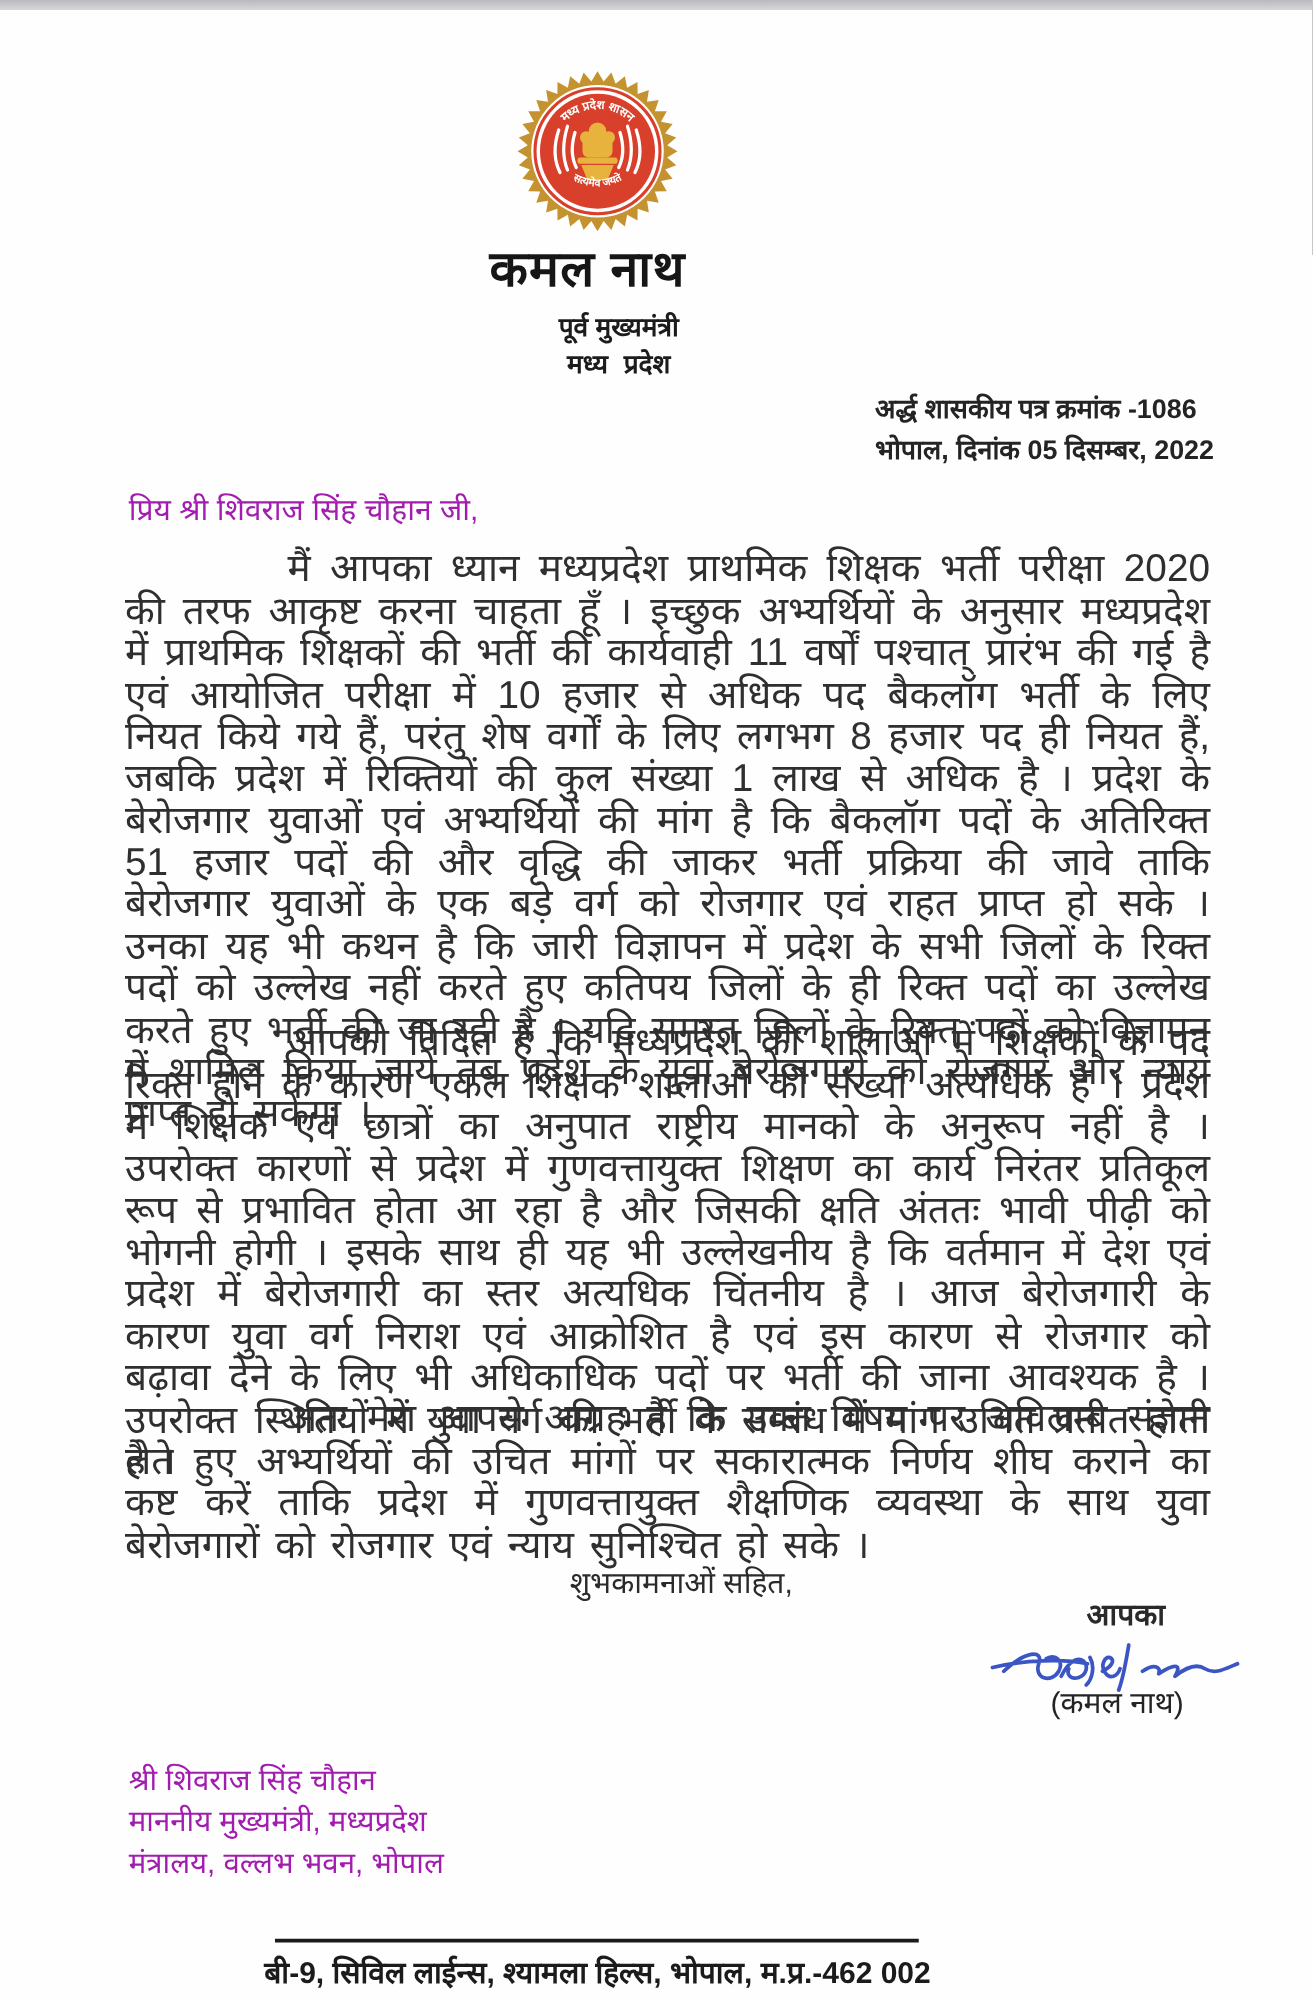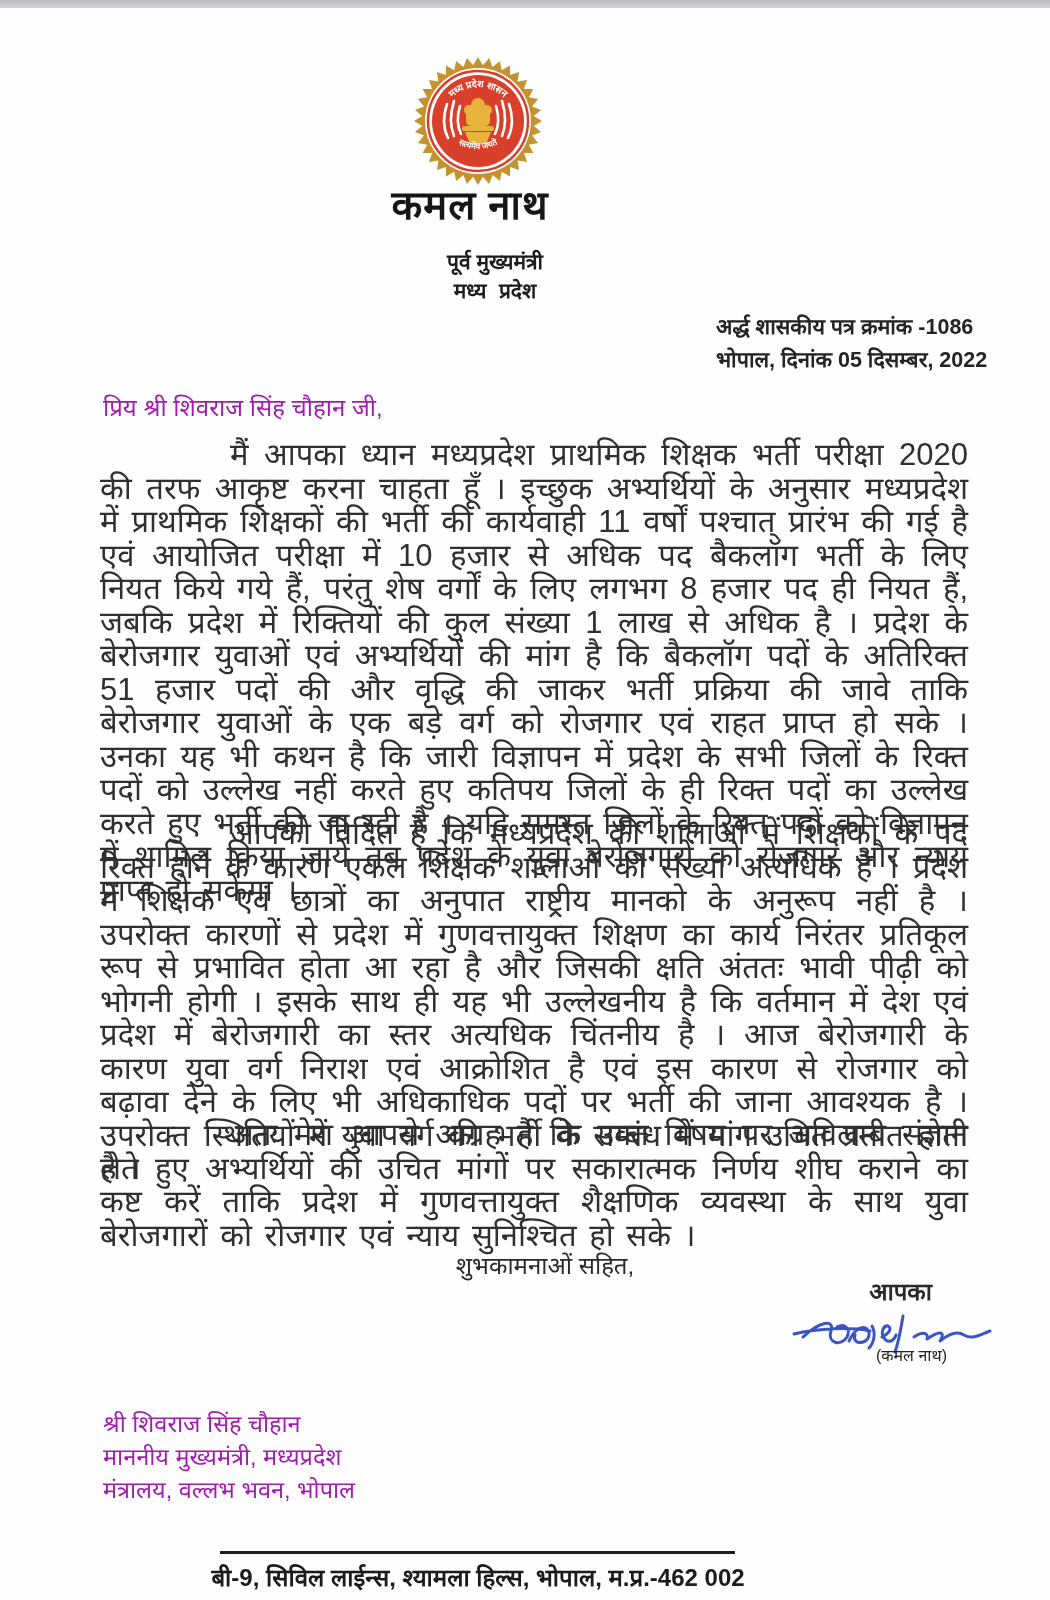--- a/index.html
+++ b/index.html
@@ -12,33 +12,33 @@
     font-family:"Liberation Sans", sans-serif;
     color:#2e2e2e;
   }
   .topbar{
     position:absolute;top:0;left:0;width:100%;height:8px;
     background:linear-gradient(#b9b9bf,#d6d6da);
   }
   
   .emblem{position:absolute;top:56px;left:413px;width:130px;height:130px;}
   .lh-name{
-    position:absolute;top:176px;left:0;width:940px;
+    position:absolute;top:186px;left:0;width:940px;
     text-align:center;font-size:40px;font-weight:bold;color:#161616;
     letter-spacing:1px;
   }
   .lh-title{
     position:absolute;left:0;width:940px;text-align:center;
     font-size:21px;font-weight:bold;color:#1c1c1c;padding-left:25px;
   }
   .lh-title.t1{top:247px;}
   .lh-title.t2{top:276px;font-family:Liberation Mono, monospace;}
   
   .ref{
-    position:absolute;top:311px;left:716px;
+    position:absolute;top:311px;left:700px;
     font-size:21.5px;font-weight:600;color:#242424;
     line-height:33px;white-space:nowrap;
   }
   
   .salutation{
     position:absolute;top:390px;left:103px;
     font-size:24px;color:#a21caf;
   }
   .para{
     position:absolute;left:100px;width:868px;
@@ -54,21 +54,21 @@
     position:absolute;top:1248px;left:0;width:1090px;
     text-align:center;font-size:24px;color:#2a2a2a;
   }
   .yours{
     position:absolute;top:1274px;right:118px;
     font-size:24px;color:#2a2a2a;font-weight:bold;
   }
   .signature{position:absolute;top:1308px;right:55px;width:205px;height:58px;}
   .signer{
     position:absolute;top:1344px;right:103px;
-    font-size:16px;color:#242424;
+    font-size:24px;color:#242424;
   }
   
   .recipient{
     position:absolute;top:1408px;left:103px;
     font-size:23.5px;line-height:33px;color:#a21caf;
   }
   
   .footer-rule{
     position:absolute;top:1551px;left:220px;width:515px;height:3px;
     background:#1b1b1b;

